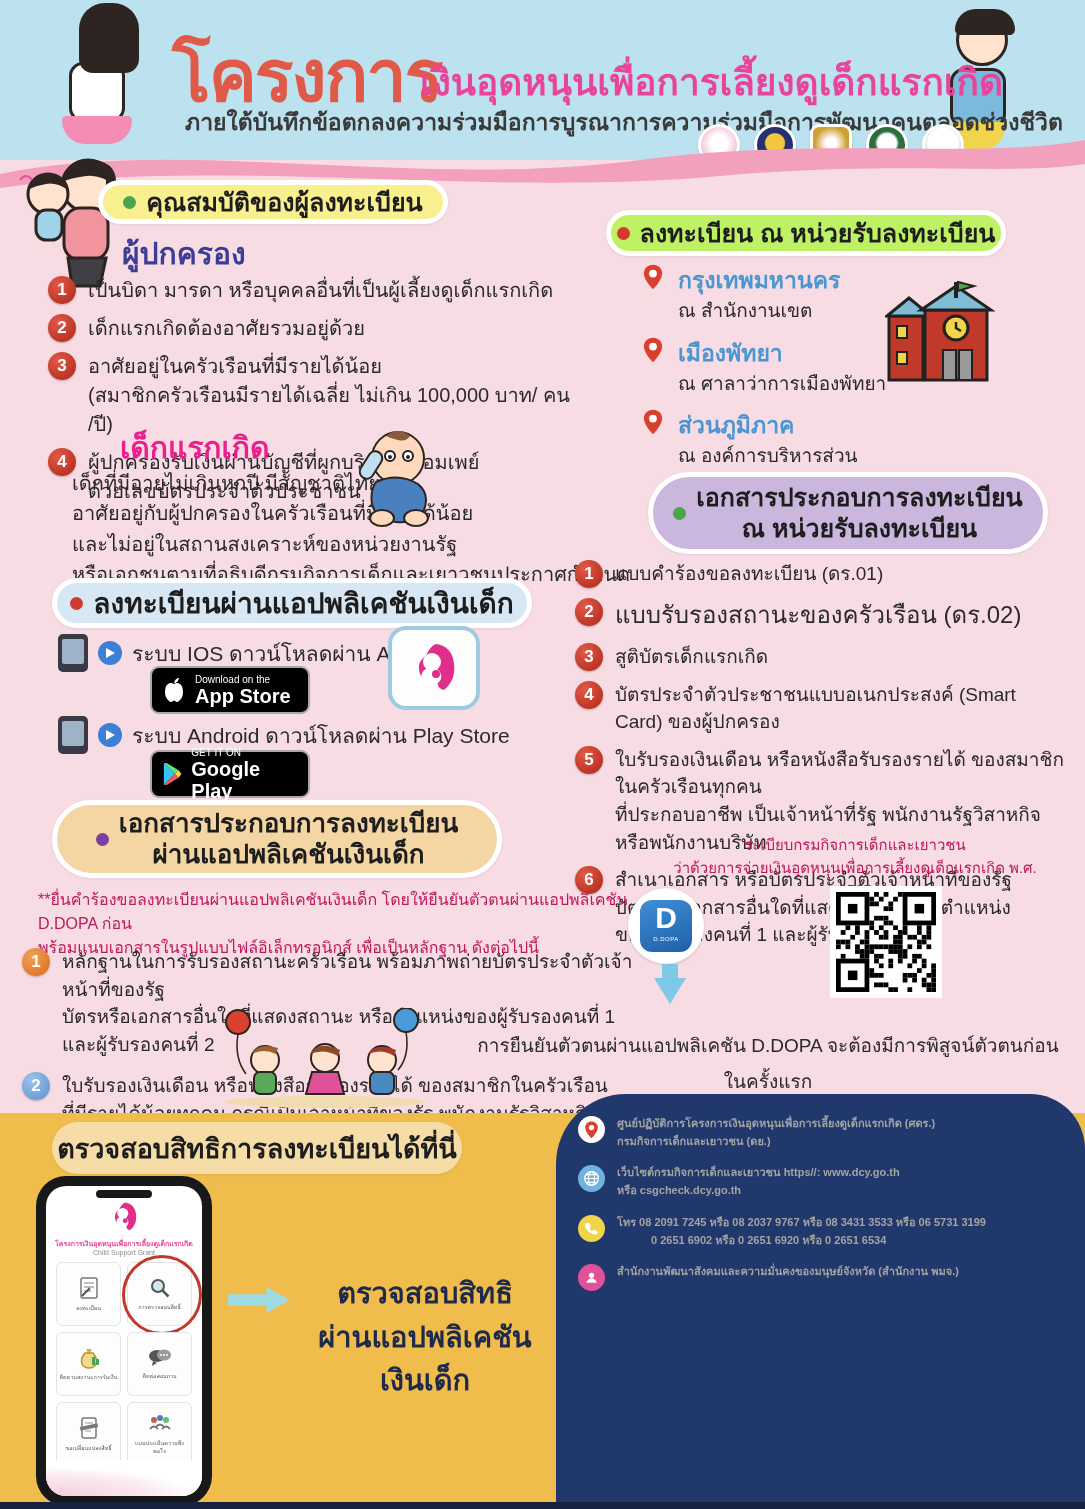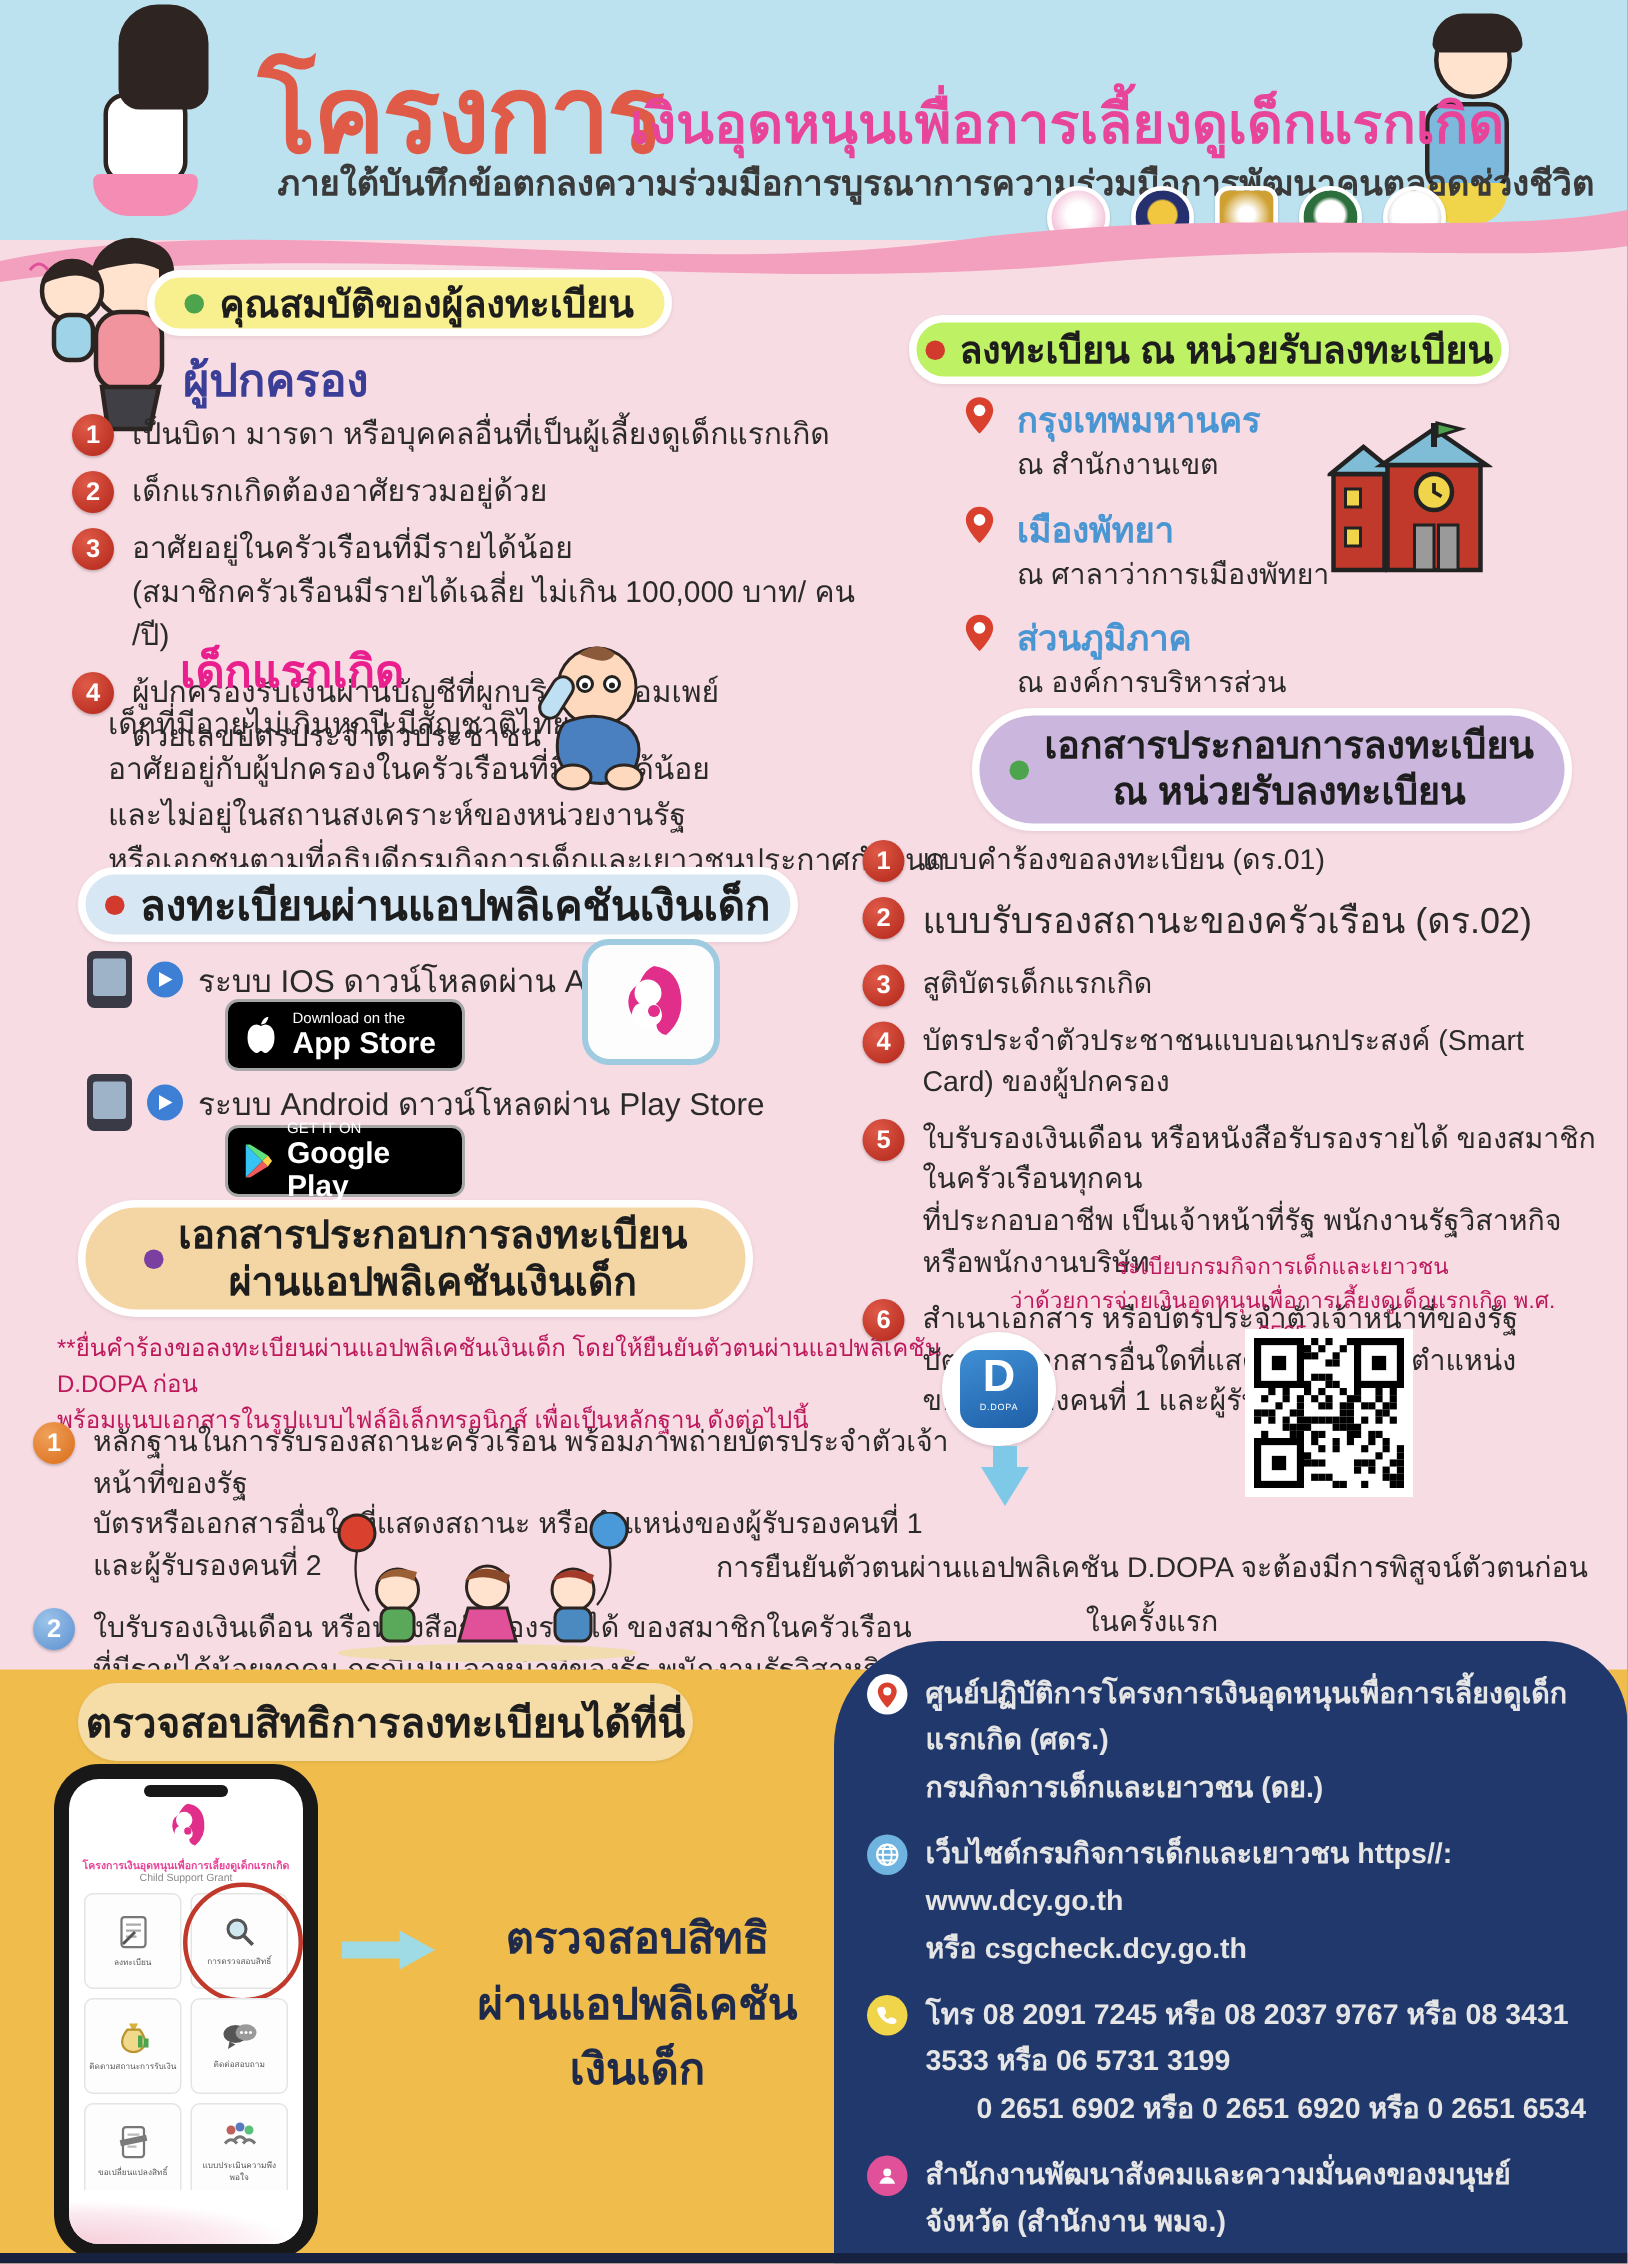--- a/index.html
+++ b/index.html
@@ -99,21 +99,21 @@
   .ph-tile .lbl { font-size:5.5px; color:#555; text-align:center; padding:0 2px; }
   .ph-ring { position:absolute; left:-6px; top:-8px; width:80px; height:80px; border:3px solid #c0392b; border-radius:50%; }
   .ph-wave { position:absolute; left:0; bottom:0; width:100%; height:36px; background:radial-gradient(120% 100% at 0% 100%, #f6cdd9 0%, #fbe9ef 55%, #fff 80%); }
   .check-arrow { position:absolute; left:228px; top:1287px; width:62px; height:26px; background:#9fdbe4; clip-path:polygon(0 28%,62% 28%,62% 0,100% 50%,62% 100%,62% 72%,0 72%); }
   .check-text { position:absolute; left:300px; top:1272px; width:250px; text-align:center; font-size:29px; font-weight:bold; color:#1f2a4a; line-height:1.5; }
 
   .contact-box { position:absolute; left:556px; top:1094px; width:529px; height:415px; background:#20386b; border-radius:70px 55px 0 0; padding:20px 24px 0 22px; }
   .contact-title { text-align:center; font-size:40px; font-weight:bold; color:#f3e236; margin-bottom:16px; }
   .c-item { display:flex; gap:12px; margin-bottom:13px; }
   .c-icon { width:27px; height:27px; border-radius:50%; flex:0 0 auto; display:flex; align-items:center; justify-content:center; margin-top:2px; }
-  .c-lines { font-size:19px; font-weight:bold; color:#e5e5e5; line-height:1.65; }
+  .c-lines { font-size:11px; font-weight:bold; color:#a3a3a3; line-height:1.65; }
   .ci-pin{background:#fff;} .ci-globe{background:#6fb3e0;} .ci-phone{background:#f0d44a;}
   .ci-person{background:#e0519a;}
   .bottom-strip { position:absolute; left:0; top:1502px; width:1085px; height:7px; background:#16223f; }
 
   svg { display:block; }
 </style>
 </head>
 <body>
 
 <div id="poster">

